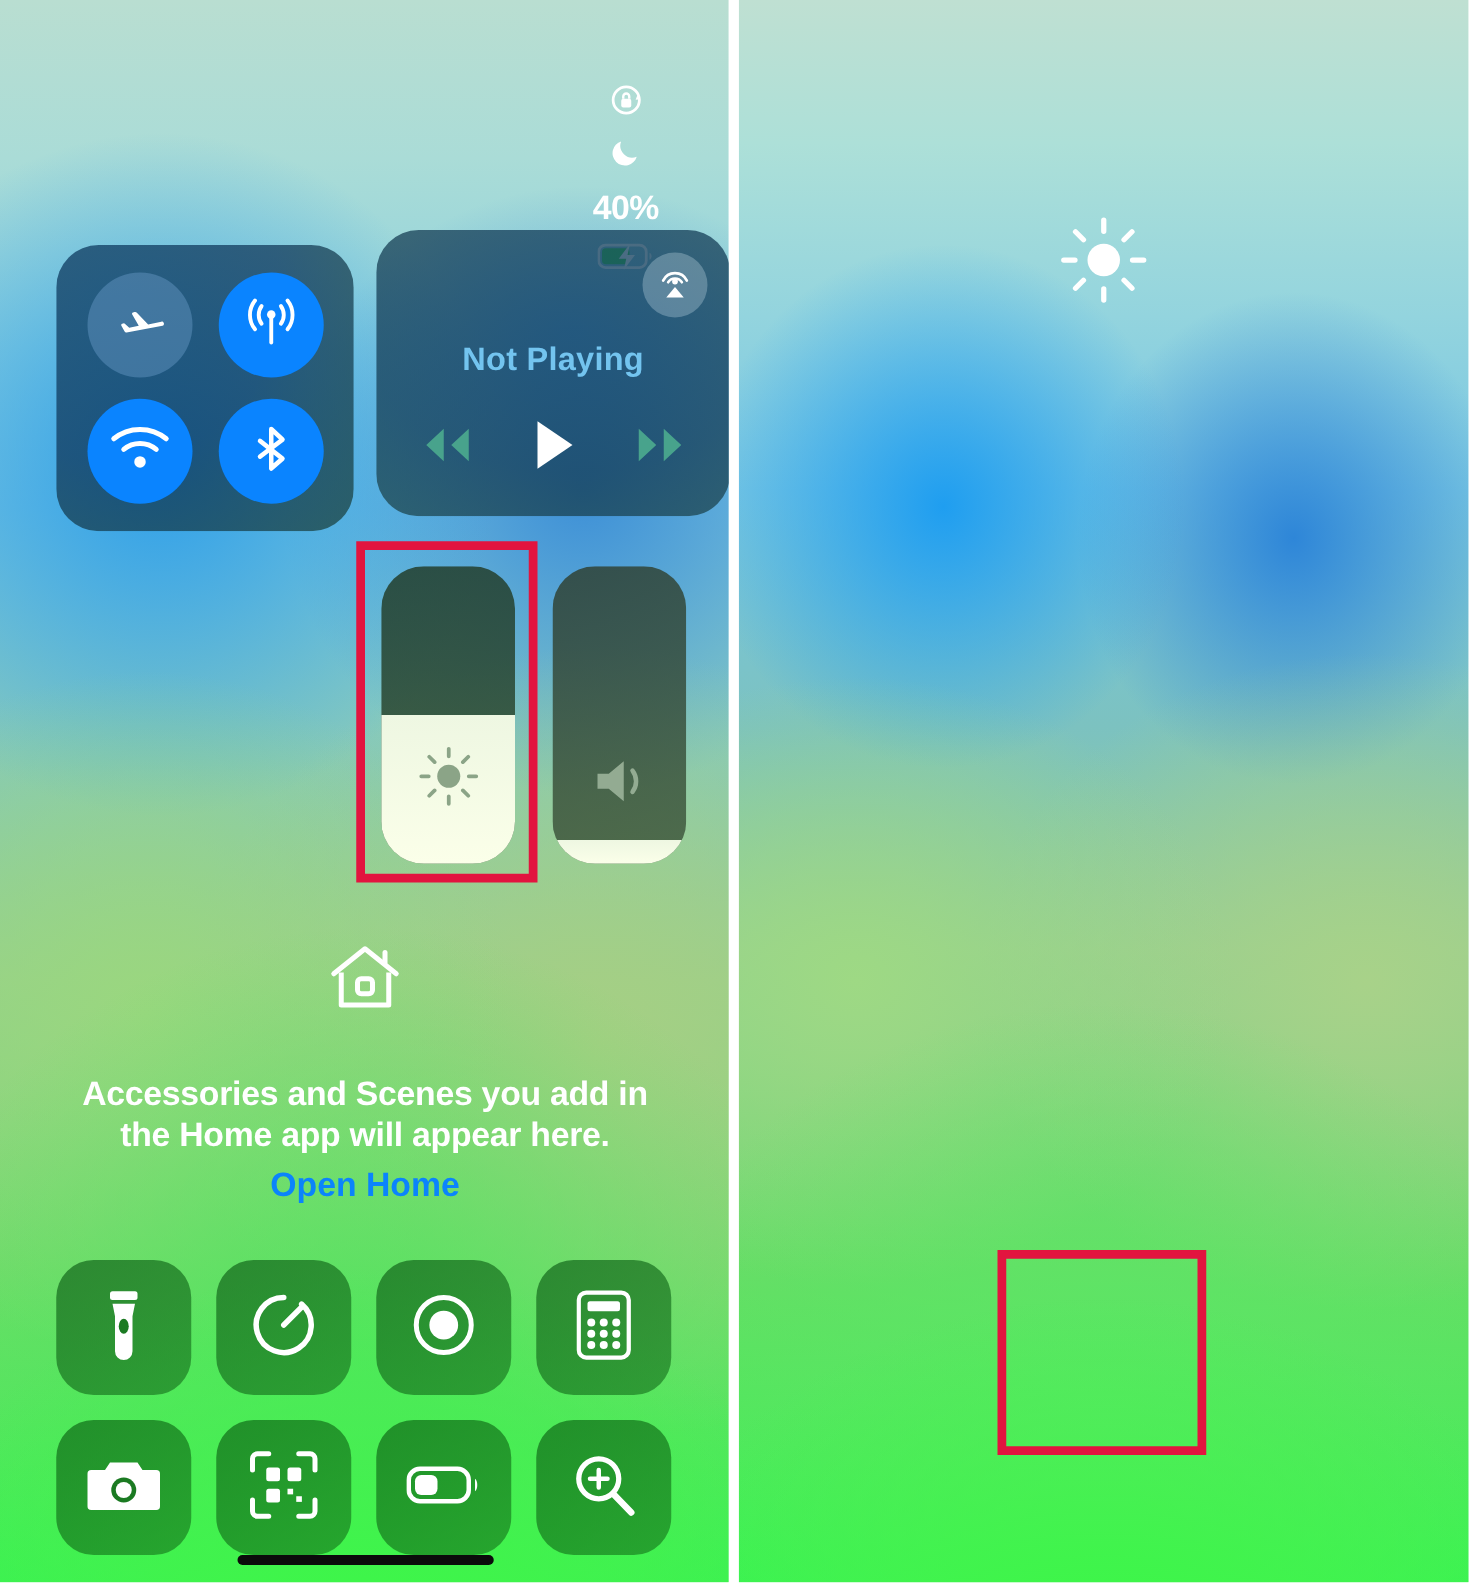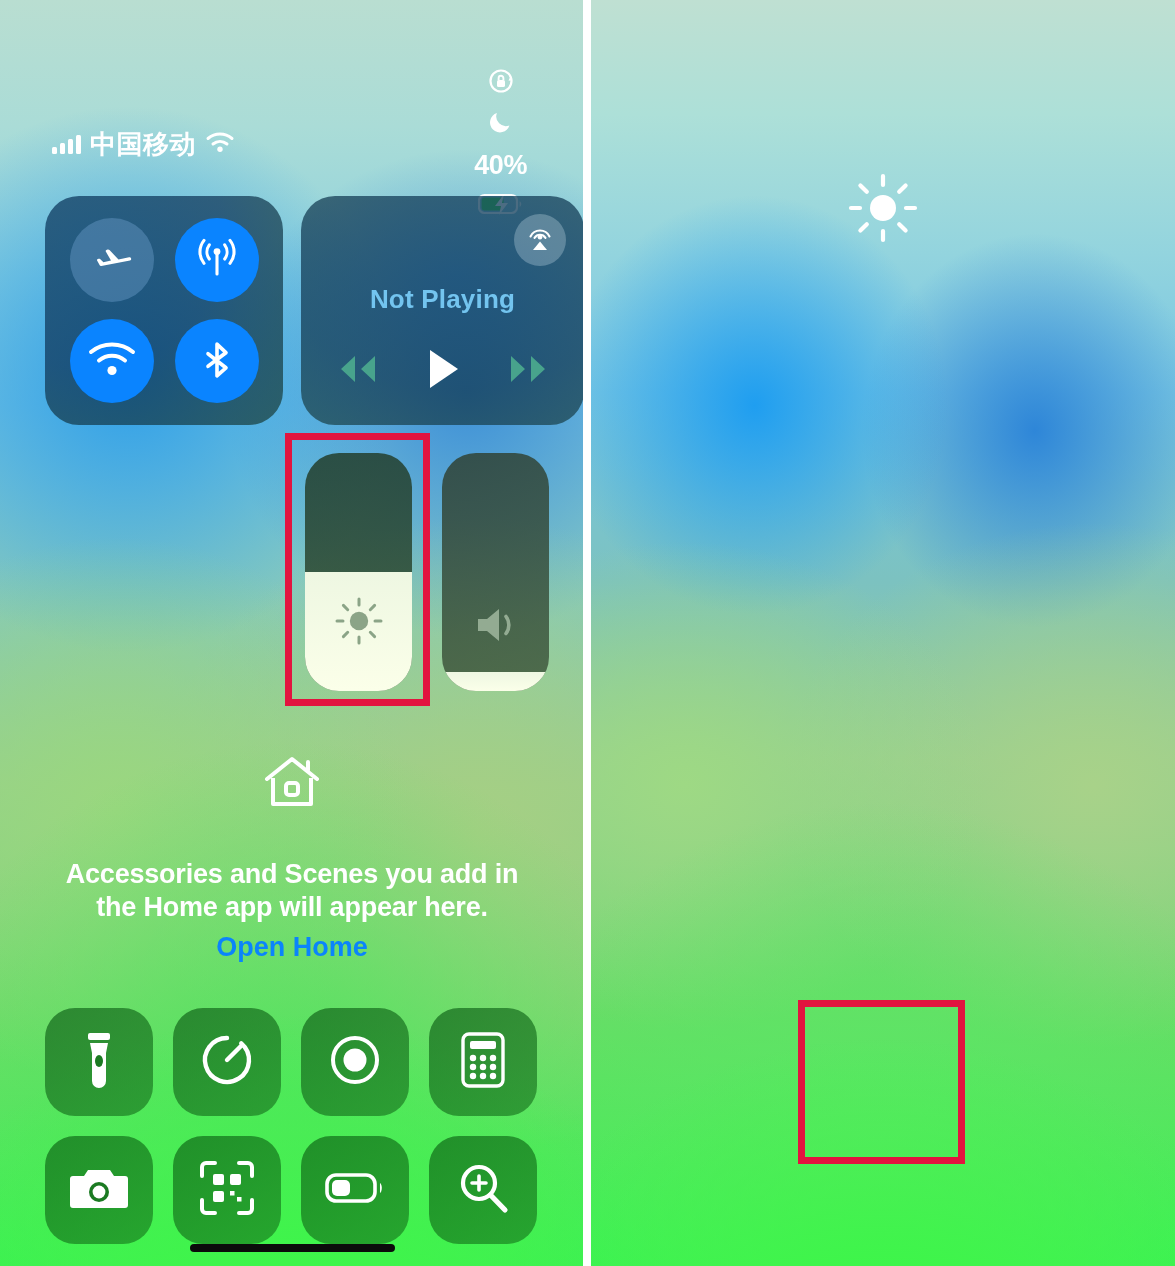--- a/index.html
+++ b/index.html
@@ -64,21 +64,21 @@
     position:absolute; inset:0;
     background:
       radial-gradient(120% 120% at 18% 18%, rgba(19,67,105,.80), rgba(14,52,86,.72) 48%, rgba(26,62,50,.70) 100%);
   }
   .conn-grid{ position:absolute; inset:0; display:grid; grid-template-columns:1fr 1fr; grid-template-rows:1fr 1fr; place-items:center; padding:14px; }
   .conn-btn{ width:84px; height:84px; border-radius:50%; display:flex; align-items:center; justify-content:center; }
   .conn-on{ background:#0a84ff; }
   .conn-dim{ background:rgba(110,160,205,.42); }
 
   
-  #nowplaying{ left:301px; top:196px; width:283px; height:229px; }
+  #nowplaying{ left:301px; top:184px; width:283px; height:229px; }
   #nowplaying .inner{
     position:absolute; inset:0;
     background:radial-gradient(130% 110% at 55% 35%, rgba(18,66,104,.80), rgba(20,60,84,.74) 45%, rgba(36,72,52,.68) 100%);
   }
   .airplay{
     position:absolute; right:18px; top:18px; width:52px; height:52px; border-radius:50%;
     background:rgba(210,230,240,.30); display:flex; align-items:center; justify-content:center;
   }
   .np-title{
     position:absolute; left:0; right:0; top:88px; text-align:center;
@@ -145,38 +145,20 @@
 </style>
 </head>
 <body>
 
 <div class="screens">
 
   <div class="panel panel-left">
     <div class="wall"></div>
 
     <div class="statusbar">
-      <div class="sb-left">
-        <span class="bars">
-            <i></i>
-            <i></i>
-            <i></i>
-            <i></i>
-          </span>
-        <span class="sb-carrier">中国移动</span>
-        <span>
-          <svg width="30" height="22" viewBox="0 0 30 22">
-              <g fill="none" stroke="#fff" stroke-width="3" stroke-linecap="round">
-            <path d="M3 7.5c7-6 17-6 24 0"></path>
-                <path d="M8 13c4.2-3.5 9.8-3.5 14 0"></path>
-              </g>
-            <circle cx="15" cy="18.3" r="2.7" fill="#fff"></circle>
-            </svg>
-        </span>
-      </div>
       <div class="sb-right">
         <span>
           <svg width="26" height="26" viewBox="0 0 26 26">
               <circle cx="13" cy="13" r="10.5" fill="none" stroke="#fff" stroke-width="2.2"></circle>
           <rect x="9" y="12" width="8" height="7" rx="1.6" fill="#fff"></rect>
               <path d="M10.6 12v-1.8a2.4 2.4 0 014.8 0V12" fill="none" stroke="#fff" stroke-width="1.9"></path>
           <path d="M22 9l2.4 3.3-3.9.4z" fill="#fff"></path>
             </svg>
         </span>
         <span>

